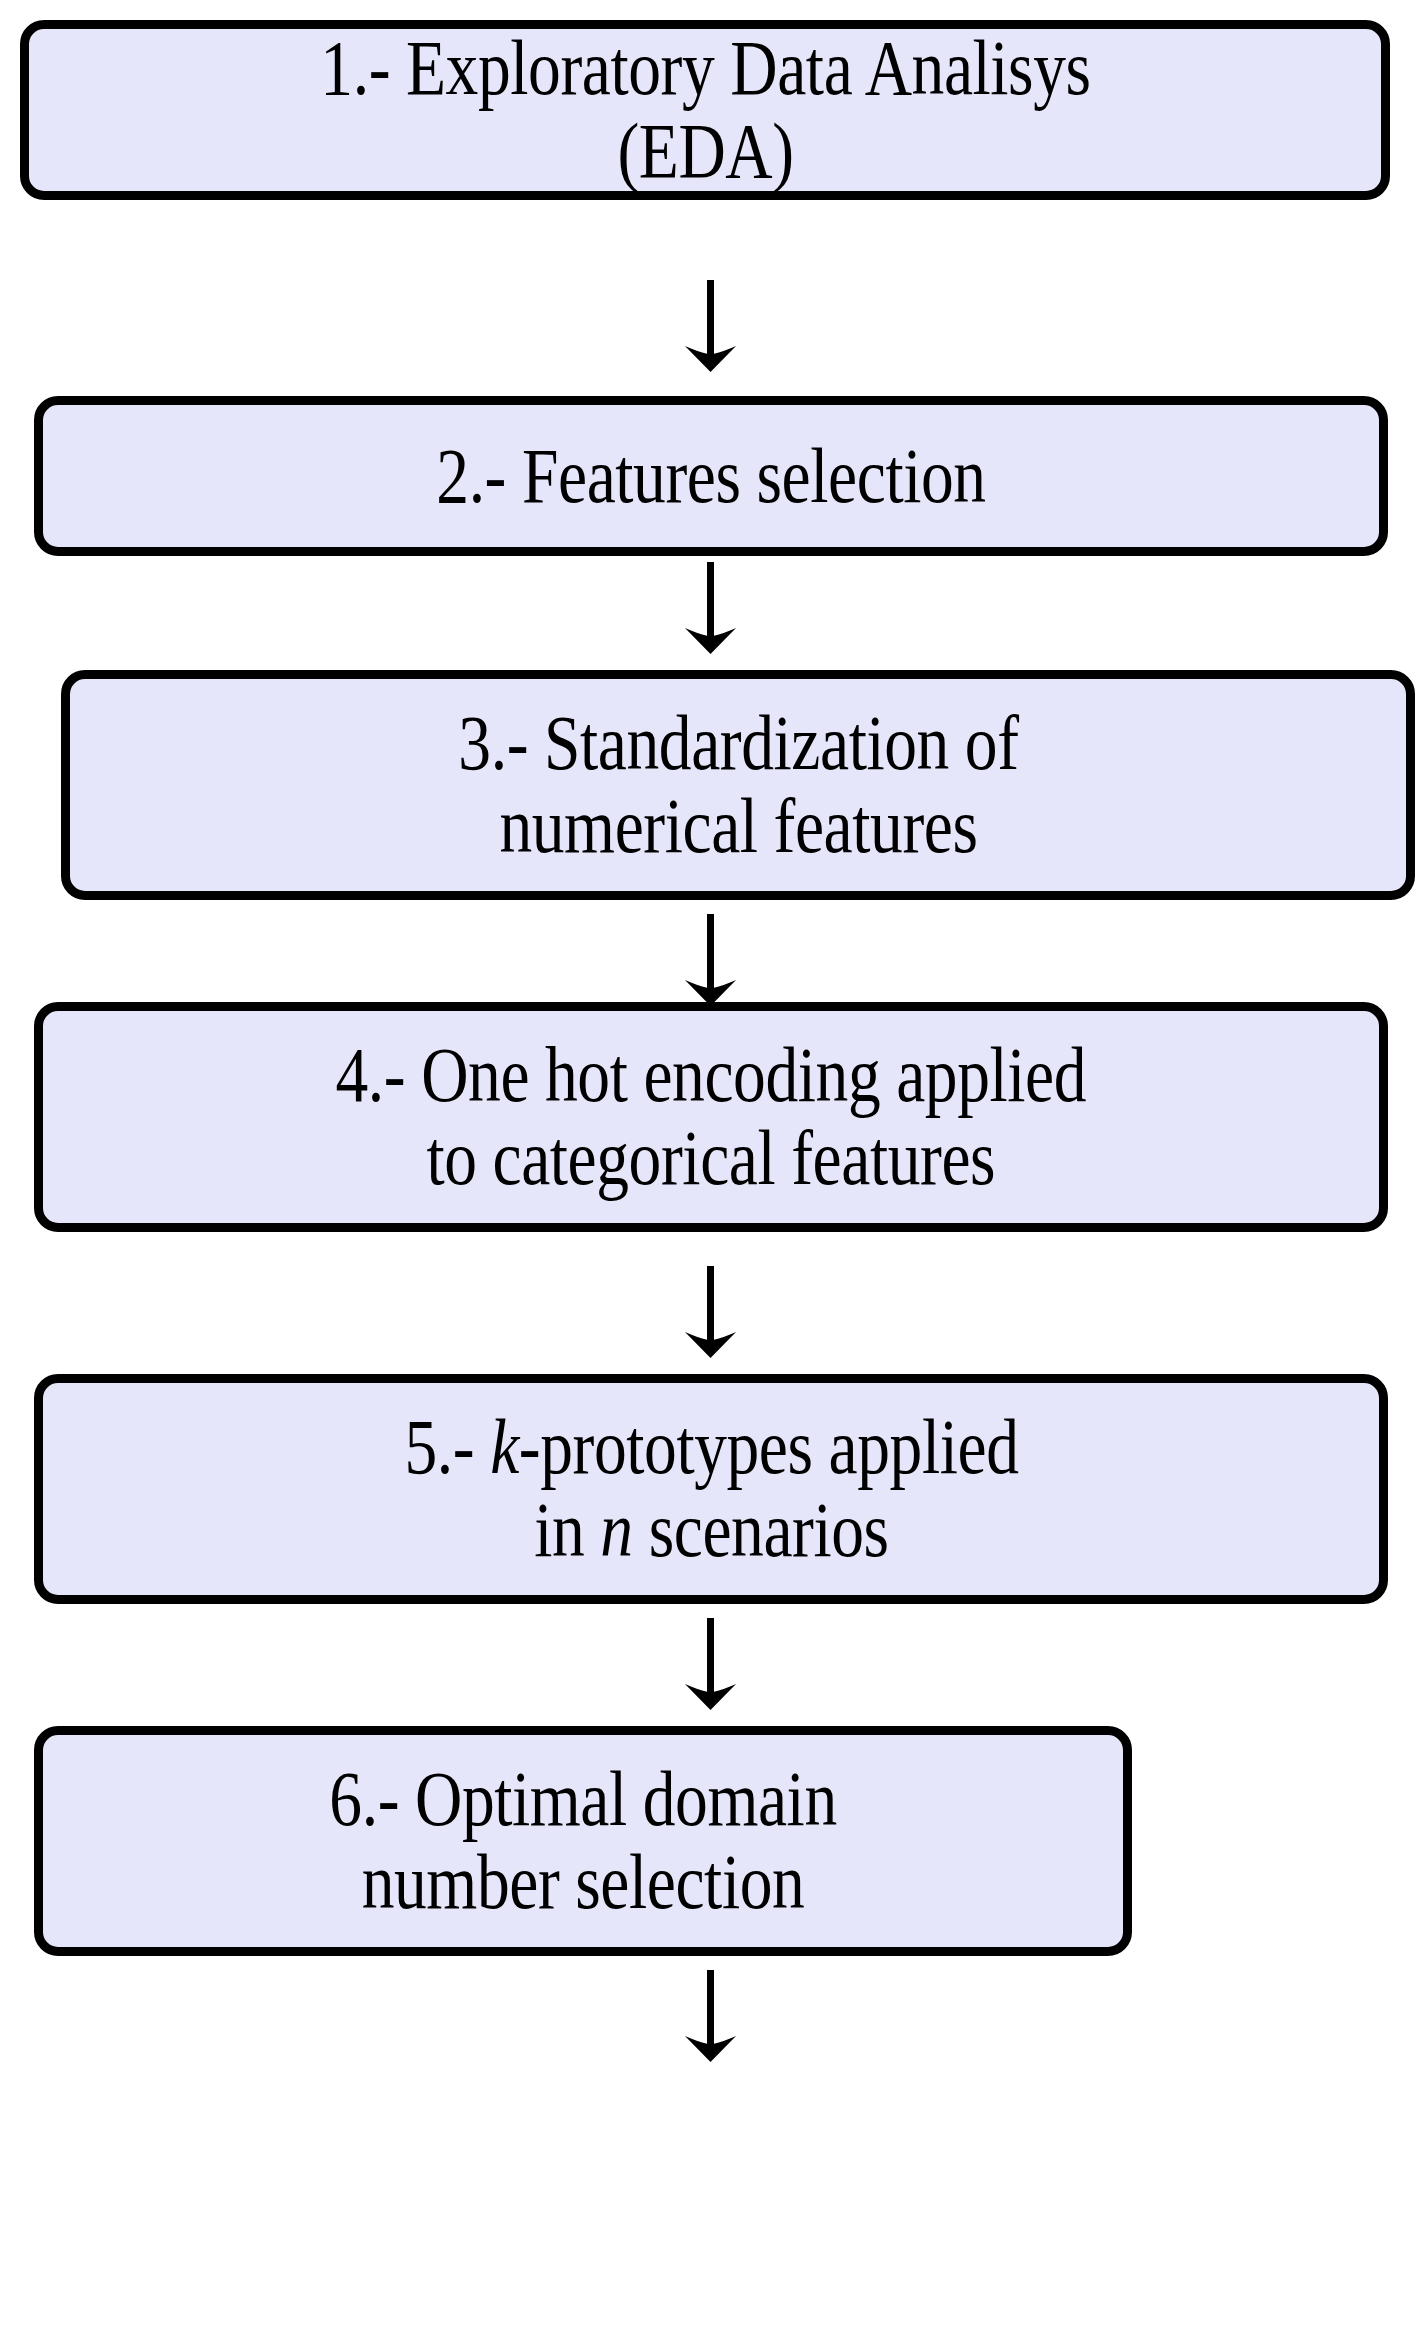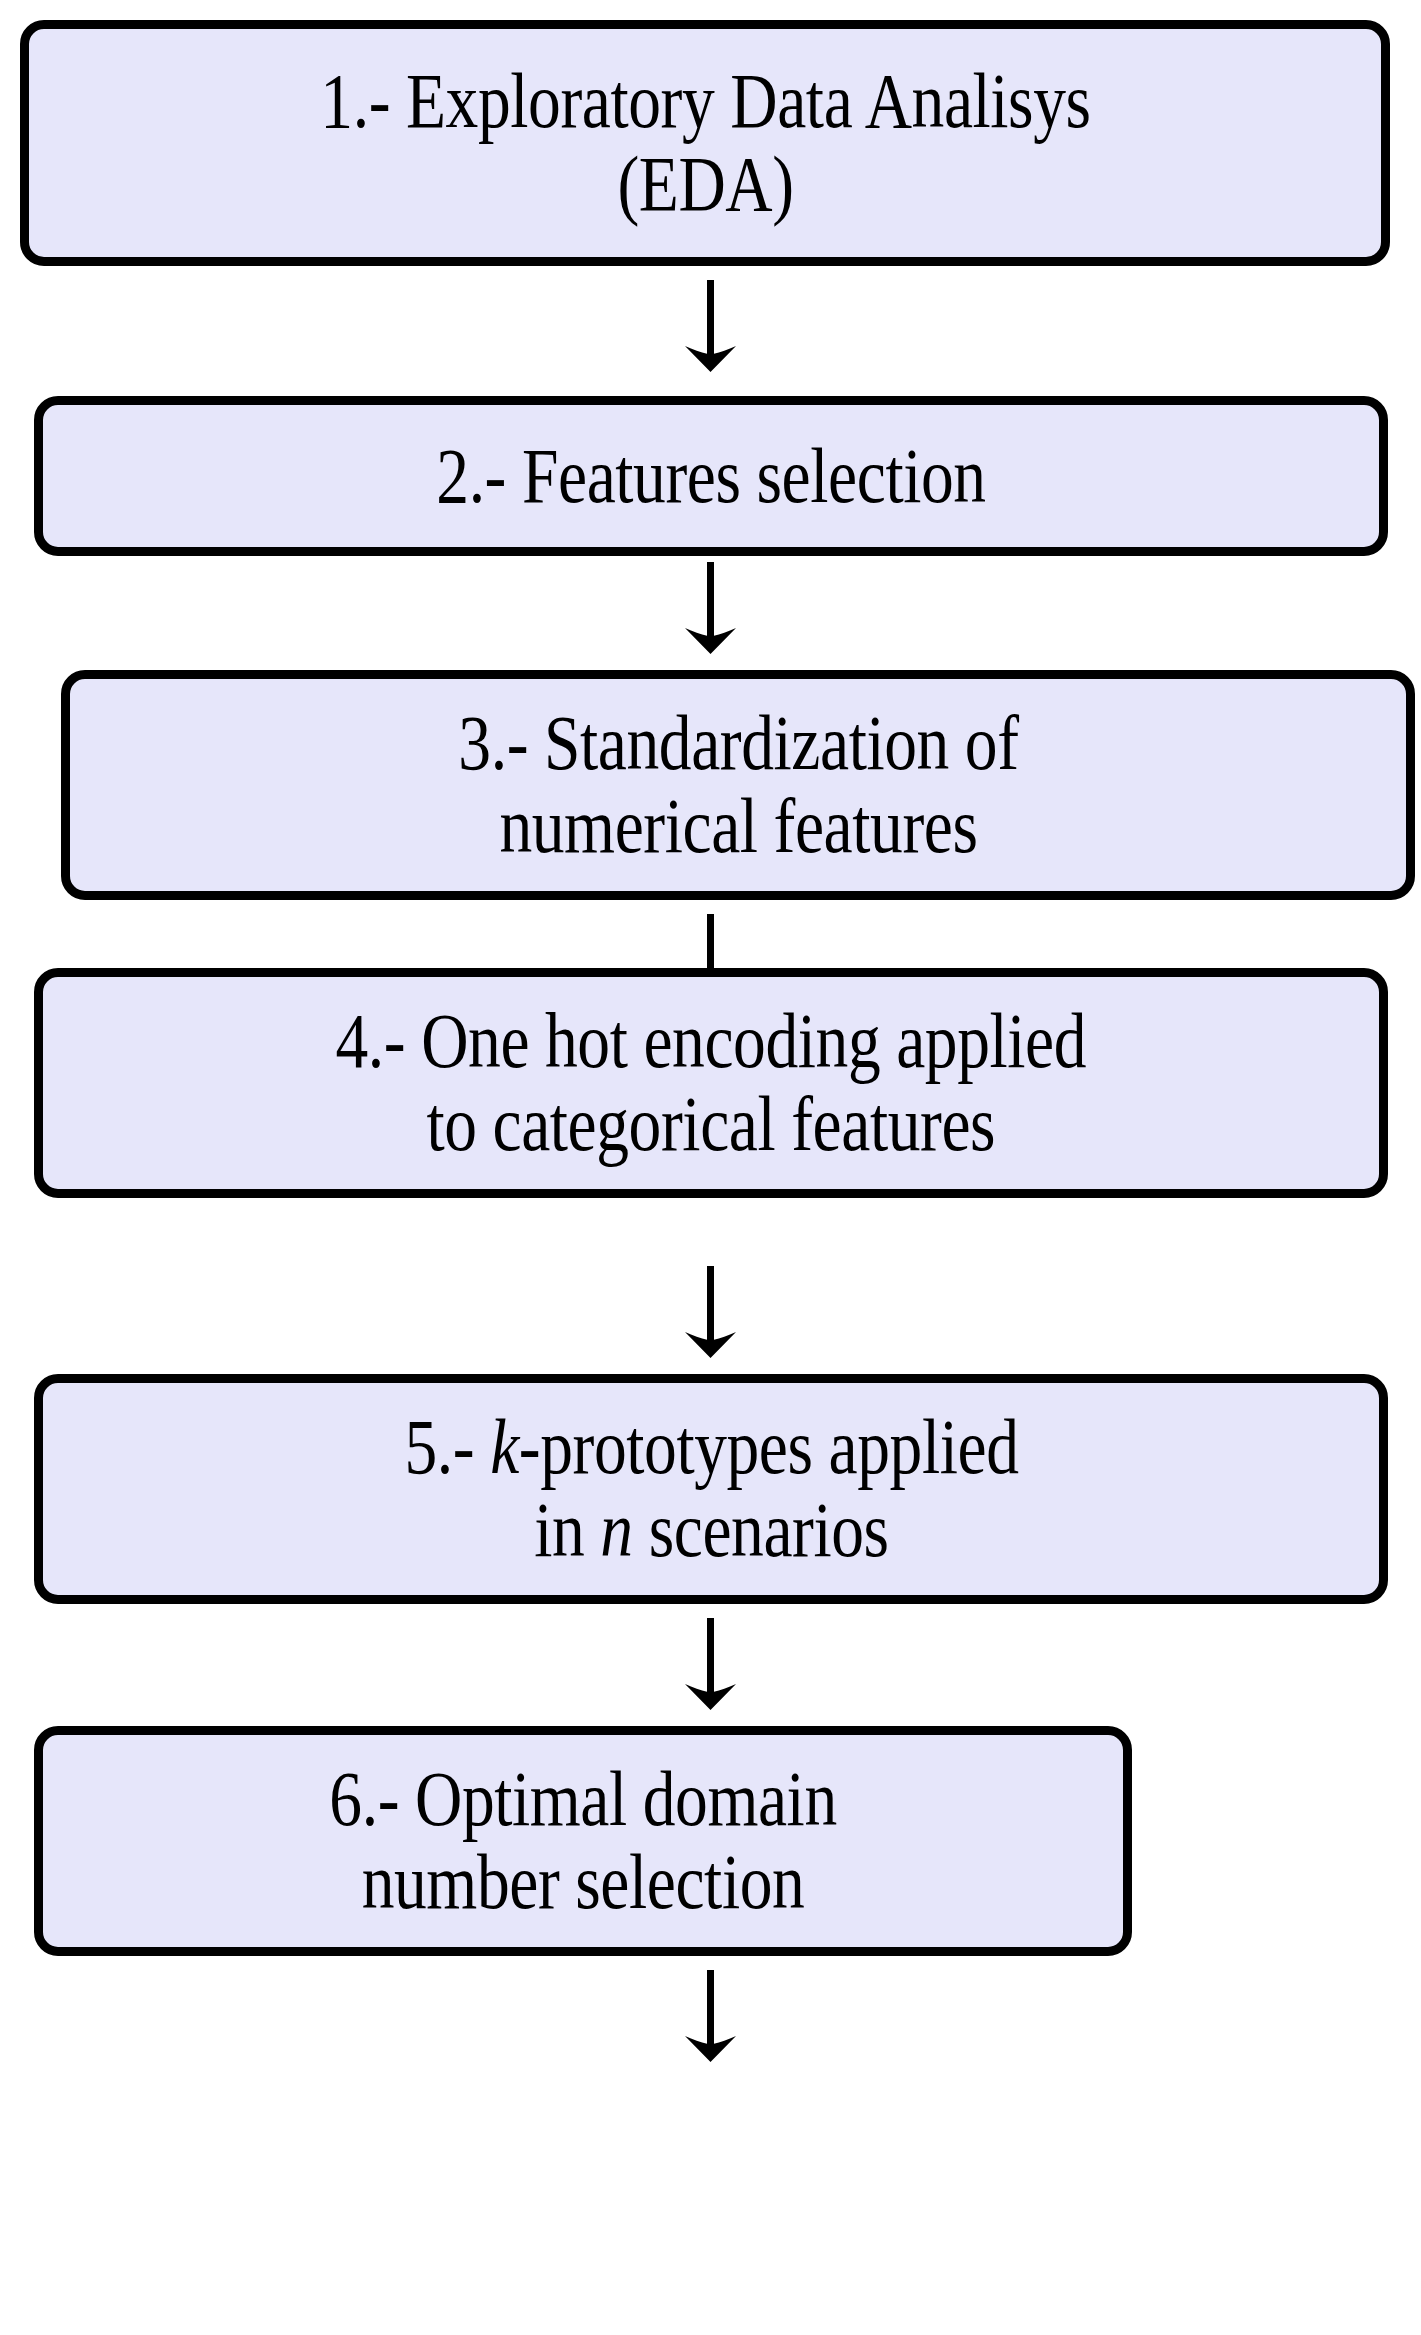--- a/index.html
+++ b/index.html
@@ -59,27 +59,27 @@
     left: 665px;
   }
   .connector svg {
     display: block;
     width: 90px;
     height: 92px;
     overflow: visible;
   }
 
   
-  #node-1 { left: 20px;  top: 20px;   width: 1370px; height: 246px; }
+  #node-1 { left: 20px;  top: 20px;   width: 1370px; height: 180px; }
   #arrow-1 { top: 280px; }
   #node-2 { left: 34px;  top: 396px;  width: 1354px; height: 160px; }
   #arrow-2 { top: 562px; }
   #node-3 { left: 34px;  top: 670px;  width: 1354px; height: 230px; margin-left: 27px; }
   #arrow-3 { top: 914px; }
-  #node-4 { left: 34px;  top: 968px; width: 1354px; height: 230px; }
+  #node-4 { left: 34px;  top: 1002px; width: 1354px; height: 230px; }
   #arrow-4 { top: 1266px; }
   #node-5 { left: 34px;  top: 1374px; width: 1354px; height: 230px; }
   #arrow-5 { top: 1618px; }
   #node-6 { left: 34px;  top: 1726px; width: 1098px; height: 230px; }
   #arrow-6 { top: 1970px; }
   #node-7 { left: 34px;  top: 2078px; width: 1354px; height: 237px; }
 </style>
 </head>
 <body>
 

